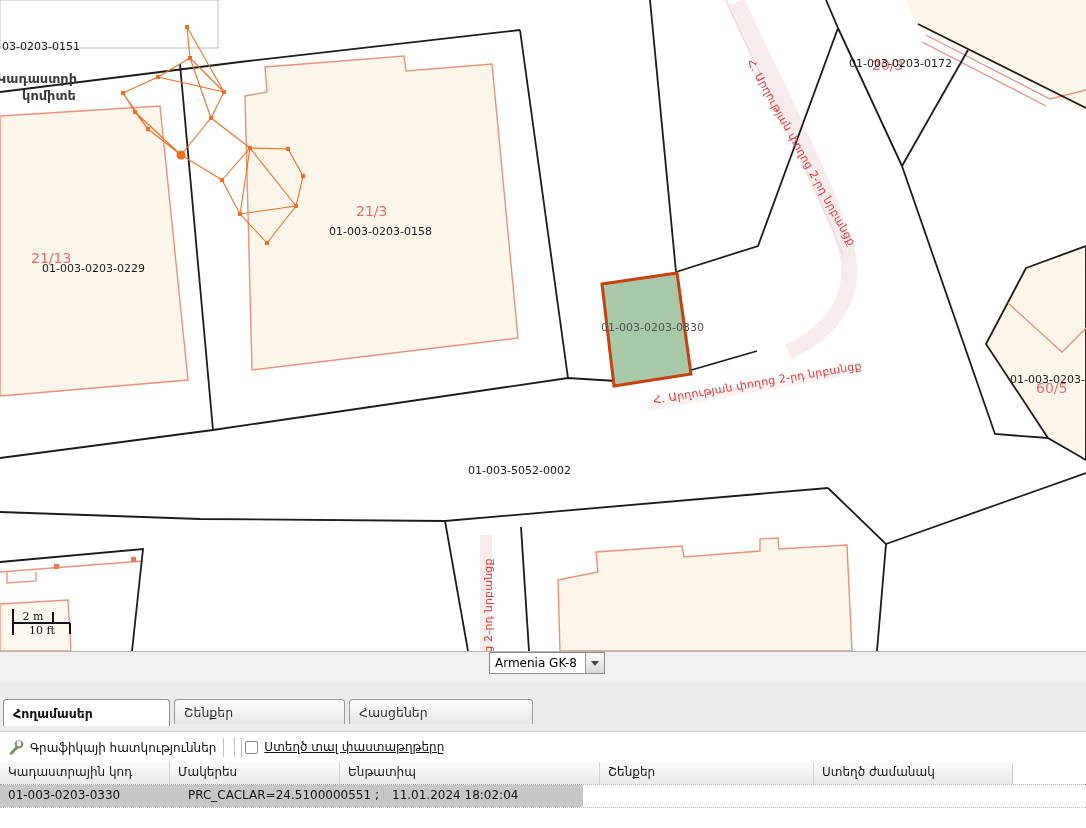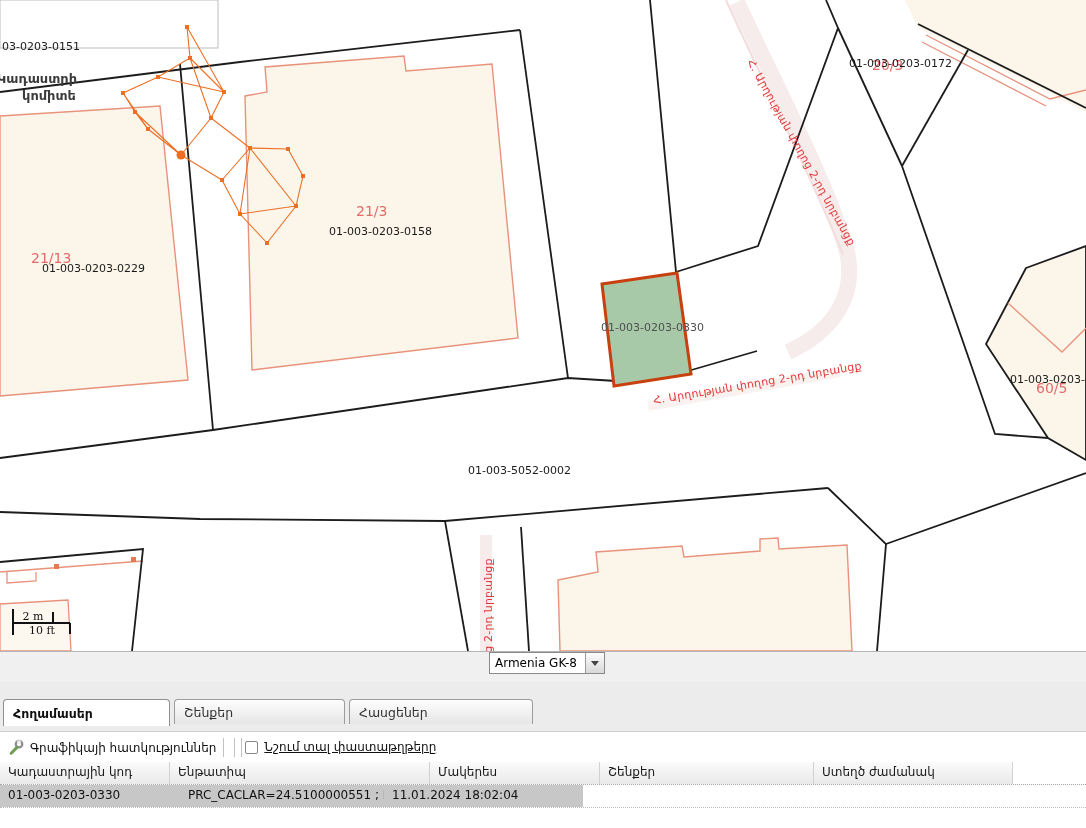--- a/index.html
+++ b/index.html
@@ -221,29 +221,29 @@
           <rect x="9.2" y="1.4" width="3.6" height="3.6" fill="#f0f0f0" stroke="none"></rect>
           <path d="M3.2,14.2 L9,8.4" stroke="#6f9c54" stroke-width="3" stroke-linecap="round" fill="none"></path>
         </svg>
         <span>Գրաֆիկայի հատկություններ</span>
       </div>
       <div class="tbsep"></div>
       <div class="tbsep thin"></div>
       <div class="tbsep thin"></div>
       <div class="cb-item">
         <span class="cbx"></span>
-        <span class="ul">Նշում տալ փաստաթղթերը</span>
+        <span class="ul">Ստեղծ տալ փաստաթղթերը</span>
       </div>
     </div>
 
     <div id="grid">
       <div class="hrow">
         <div class="hcell c1">Կադաստրային կոդ</div>
+        <div class="hcell c2">Մակերես</div>
         <div class="hcell c3">Ենթատիպ</div>
-        <div class="hcell c2">Մակերես</div>
         <div class="hcell c4">Շենքեր</div>
         <div class="hcell c5">Ստեղծ ժամանակ</div>
         <div class="hcell cfill"></div>
       </div>
       <div class="drow">
         <div class="dcell c1">01-003-0203-0330</div>
         <div class="dcell c4 indent">PRC_CACLAR=24.5100000551 ; P...</div>
         <div class="dcell c5">11.01.2024 18:02:04</div>
         <div class="dcell cfill"></div>
       </div>

